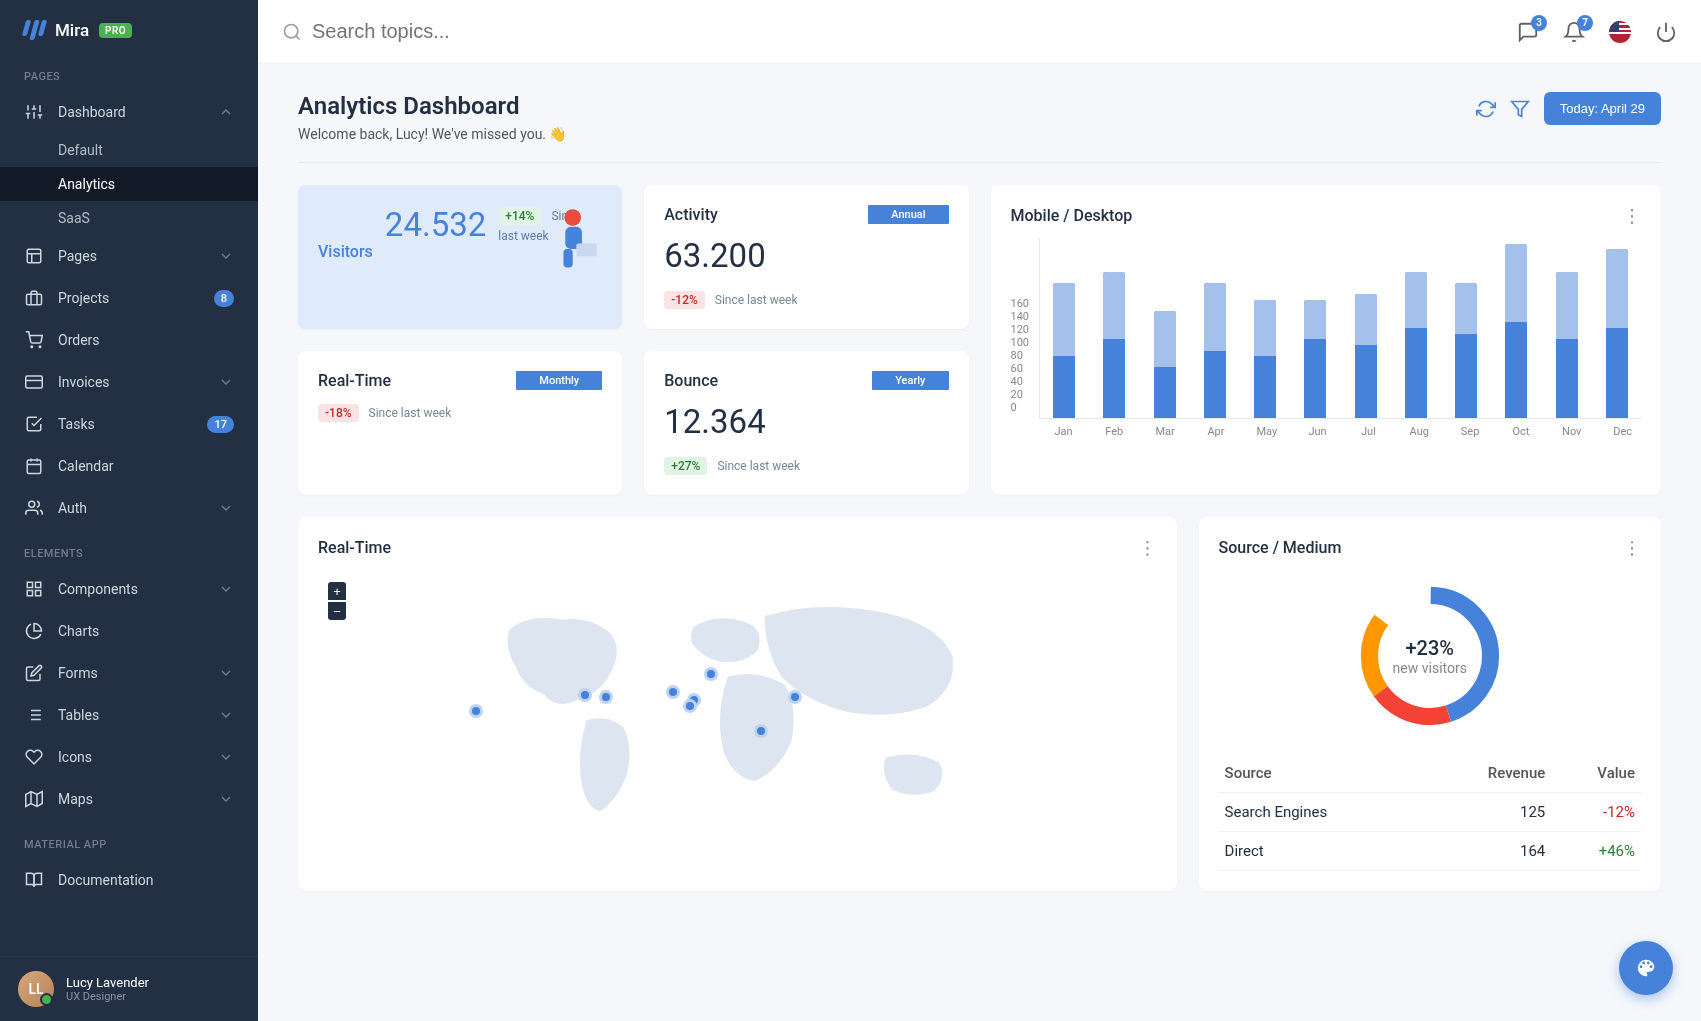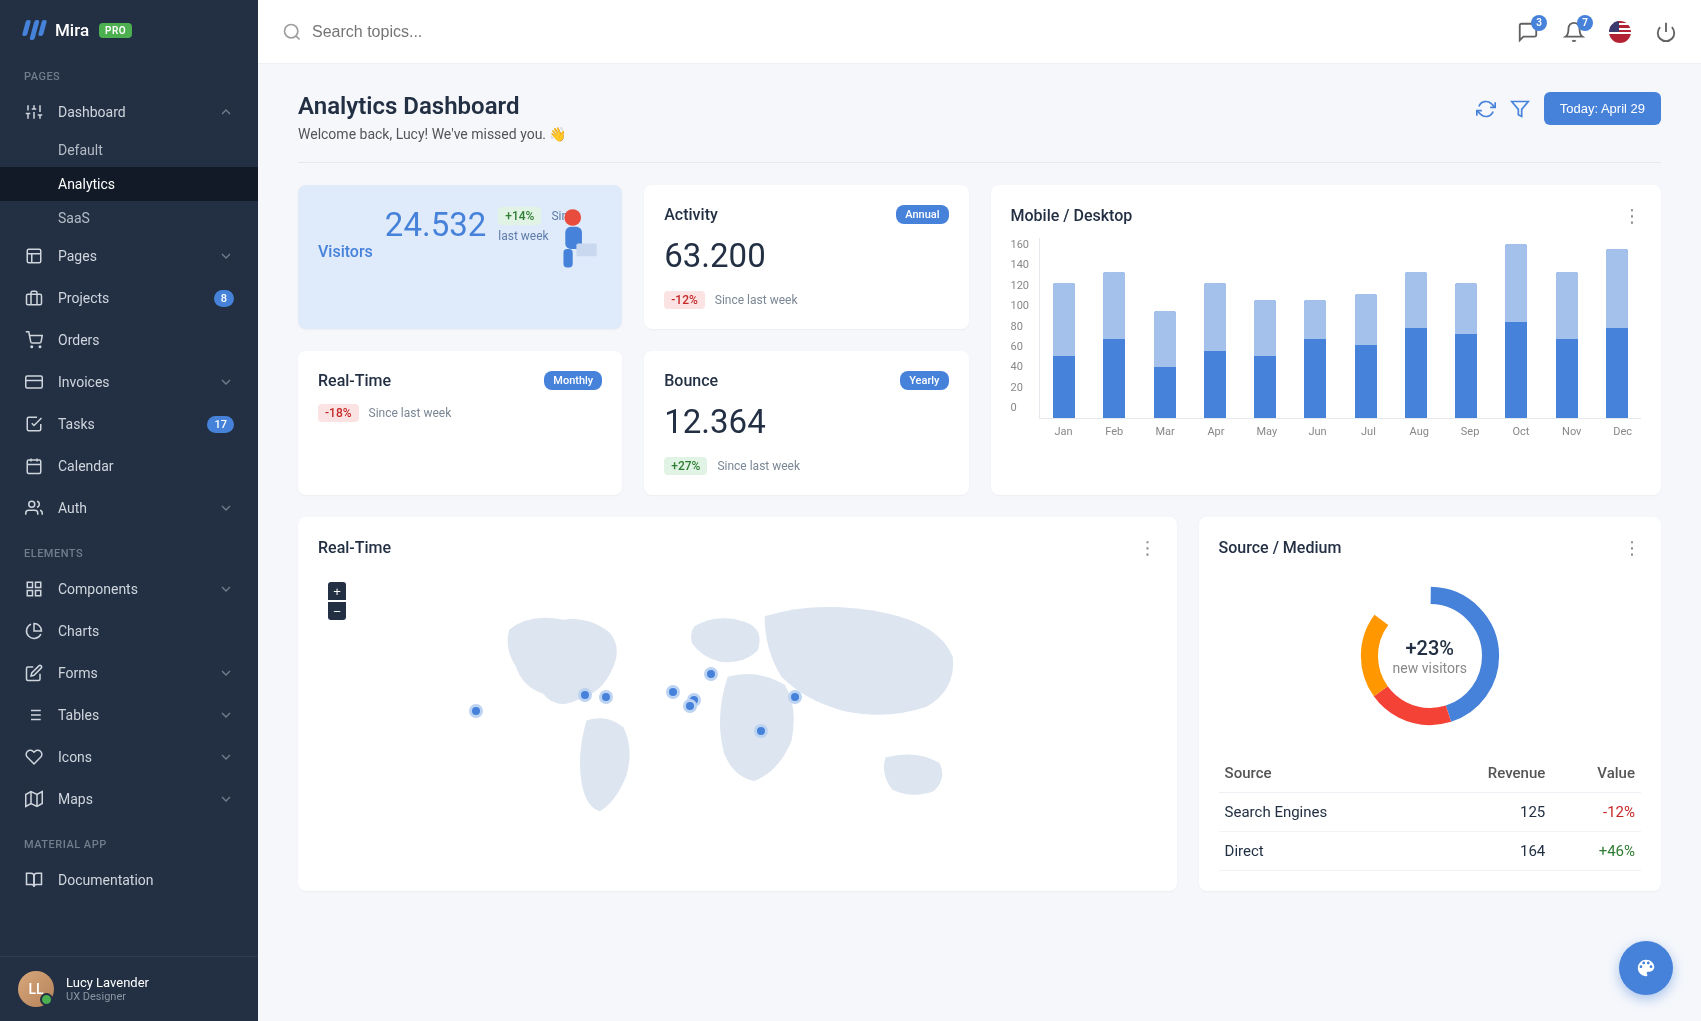--- a/index.html
+++ b/index.html
@@ -22,21 +22,21 @@
 .nav-sub{padding:9px 24px 9px 58px;color:#b4bcc5;font-size:14px;cursor:pointer;}
 .nav-sub.active{background:#111a26;color:#fff;}
 .sidebar-footer{margin-top:auto;display:flex;align-items:center;padding:14px 18px;border-top:1px solid rgba(255,255,255,.06);gap:12px;}
 .avatar{width:36px;height:36px;border-radius:50%;background:linear-gradient(135deg,#d8a77a,#b5825a);position:relative;display:flex;align-items:center;justify-content:center;color:#fff;font-size:14px;font-weight:500;}
 .avatar::after{content:"";position:absolute;bottom:1px;right:1px;width:9px;height:9px;border-radius:50%;background:#4caf50;border:2px solid #233044;}
 .user-name{font-size:13px;color:#fff;}
 .user-role{font-size:11px;color:#8a94a1;}
 .main{flex:1;display:flex;flex-direction:column;overflow:hidden;}
 .topbar{display:flex;align-items:center;height:64px;background:#fff;padding:0 24px;border-bottom:1px solid #eceff3;}
 .search-icon{color:#9e9e9e;margin-right:10px;}
-.search-input{border:none;outline:none;font-size:16px;width:300px;color:#555;}
+.search-input{border:none;outline:none;font-size:20px;width:300px;color:#555;}
 .topbar-right{margin-left:auto;display:flex;align-items:center;gap:24px;}
 .top-icon{position:relative;color:#616161;cursor:pointer;}
 .top-badge{position:absolute;top:-6px;right:-8px;background:#4782da;color:#fff;font-size:10px;width:16px;height:16px;border-radius:50%;display:flex;align-items:center;justify-content:center;font-weight:600;}
 .flag{width:22px;height:22px;border-radius:50%;background:linear-gradient(#b22234 10%,#fff 10%,#fff 20%,#b22234 20%,#b22234 30%,#fff 30%,#fff 40%,#b22234 40%,#b22234 50%,#fff 50%,#fff 60%,#b22234 60%);position:relative;overflow:hidden;}
 .flag::before{content:"";position:absolute;top:0;left:0;width:45%;height:50%;background:#3c3b6e;}
 .content{padding:28px 40px;overflow:auto;height:calc(100% - 64px);}
 .page-header{display:flex;align-items:flex-start;justify-content:space-between;border-bottom:1px solid #e5e8ec;padding-bottom:20px;margin-bottom:22px;}
 .page-title{font-size:24px;font-weight:600;margin-bottom:6px;}
 .page-sub{font-size:14px;color:#555;}
 .header-actions{display:flex;align-items:center;gap:14px;}
@@ -47,28 +47,28 @@
 .card.blue{background:#dfeafb;}
 .card-title{font-size:16px;font-weight:500;margin-bottom:12px;display:flex;justify-content:space-between;align-items:center;}
 .card.blue .card-title{color:#4782da;}
 .card-value{font-size:33px;font-weight:400;margin-bottom:14px;}
 .card.blue .card-value{color:#4782da;}
 .delta{display:inline-block;padding:2px 7px;border-radius:4px;font-size:12px;font-weight:500;margin-right:10px;}
 .delta.pos{background:#e1f3e5;color:#2e7d32;}
 .delta.neg{background:#fce3e3;color:#c62828;}
 .since{font-size:12px;color:#7b8794;}
 .card.blue .since{color:#5f7da8;}
-.pill{background:#4782da;color:#fff;font-size:11px;padding:3px 9px;border-radius:8px;font-weight:500;}
+.pill{background:#4782da;color:#fff;font-size:11px;padding:3px 23px;border-radius:1px;font-weight:500;}
 .visitors-card{display:flex;gap:12px;position:relative;}
 .visitors-card .illust{position:absolute;right:16px;top:14px;width:74px;height:74px;}
 .stats-col{display:flex;flex-direction:column;gap:22px;grid-column:span 2;}
 .stats-row{display:grid;grid-template-columns:1fr 1fr;gap:22px;}
 .chart-card{grid-column:span 2;}
 .chart-area{display:flex;height:200px;}
-.y-axis{display:flex;flex-direction:column;justify-content:space-between;font-size:11px;color:#888;padding-right:10px;height:176px;}
+.y-axis{display:flex;flex-direction:column;justify-content:flex-end;font-size:11px;color:#888;padding-right:10px;height:176px;}
 .bars-wrap{flex:1;display:flex;flex-direction:column;}
 .bars{flex:1;display:flex;align-items:flex-end;gap:14px;height:176px;border-left:1px solid #e5e8ec;border-bottom:1px solid #e5e8ec;padding:0 6px;}
 .bar-col{flex:1;height:100%;display:flex;align-items:flex-end;justify-content:center;}
 .bar{width:22px;border-radius:3px 3px 0 0;background:#4782da;display:flex;flex-direction:column-reverse;}
 .bar .seg-mobile{background:#4782da;}
 .bar .seg-desktop{background:#a4c1ec;border-radius:3px 3px 0 0;}
 .x-labels{display:flex;gap:14px;padding:6px 0 0 6px;}
 .x-labels span{flex:1;text-align:center;font-size:11px;color:#888;}
 .row2{display:grid;grid-template-columns:1.9fr 1fr;gap:22px;margin-top:22px;}
 .map-card{min-height:330px;}

